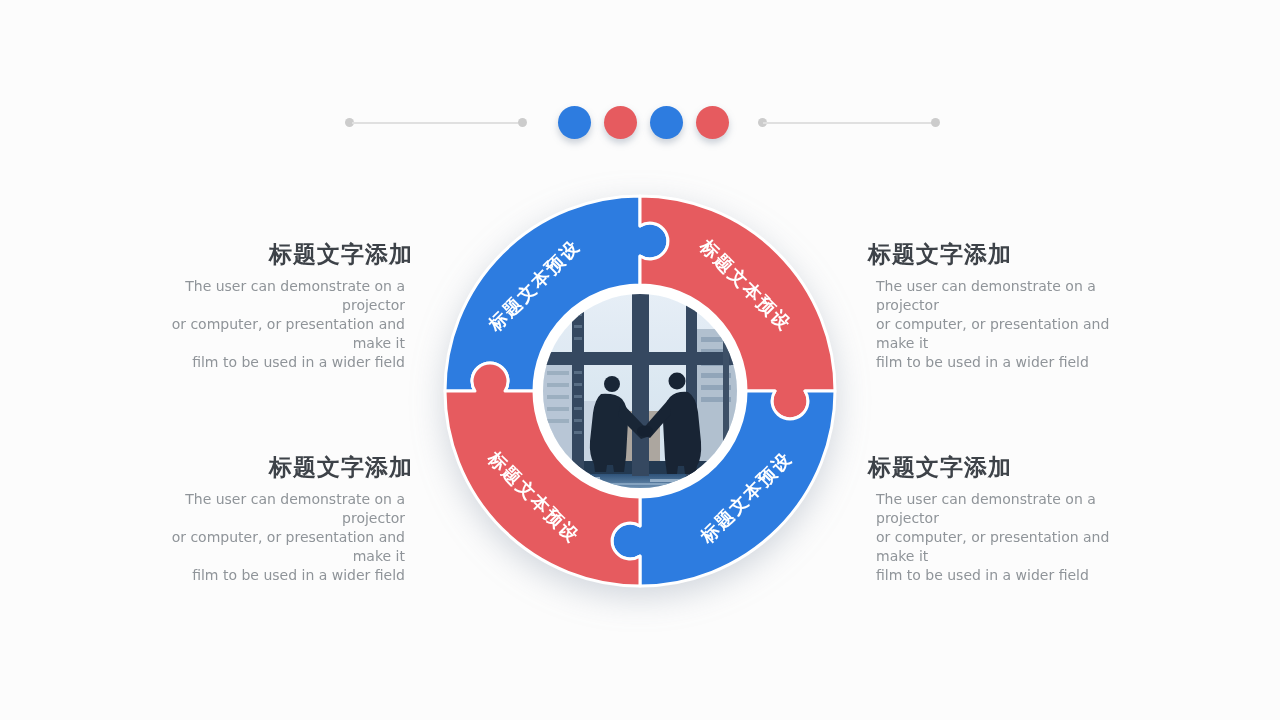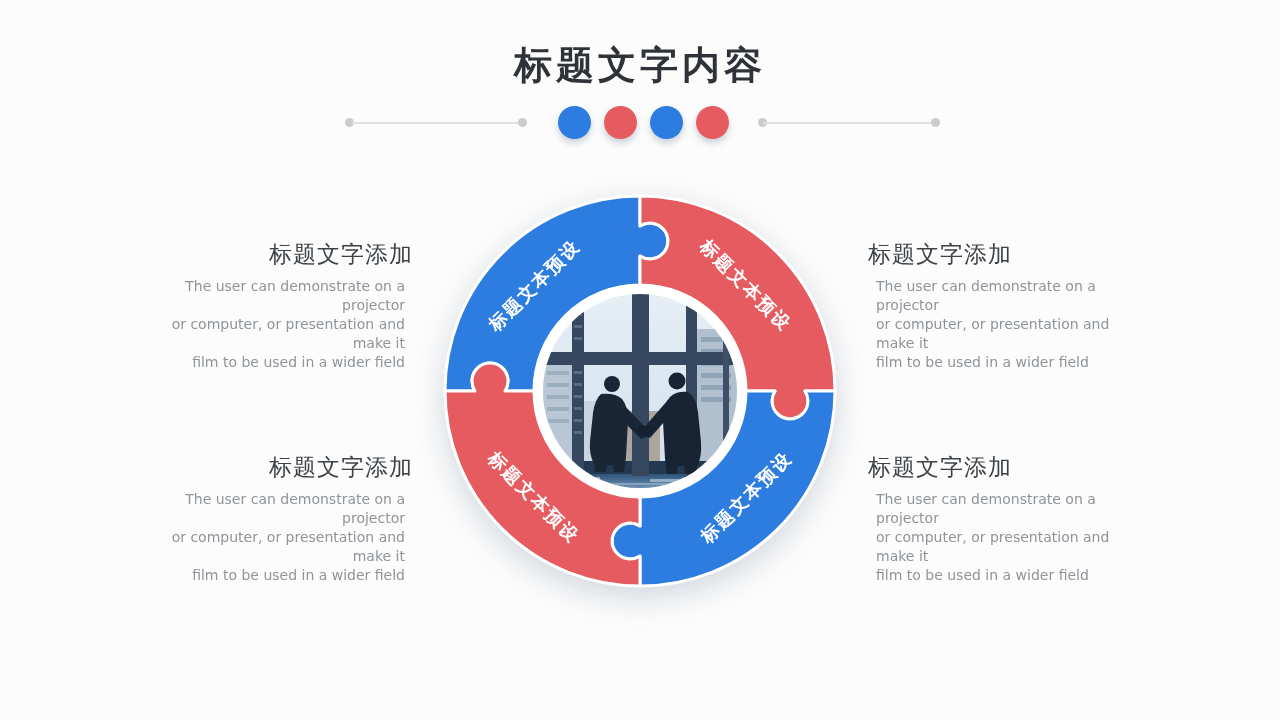--- a/index.html
+++ b/index.html
@@ -23,21 +23,21 @@
   .line-right{left:763px;width:169px;}
   .end-dot{position:absolute;top:118px;width:9px;height:9px;border-radius:50%;background:#cccccc;}
   .accent-dot{
     position:absolute;top:106px;width:33px;height:33px;border-radius:50%;
     box-shadow:0 4px 7px rgba(110,125,150,.35);
   }
 
   
   .tb{position:absolute;width:276px;}
   .tb h3{
-    margin:0 0 9px 0;font-size:23px;font-weight:400;letter-spacing:1px;
+    margin:0 0 9px 0;font-size:23px;font-weight:700;letter-spacing:1px;
     color:#3d4248;line-height:28px;
   }
   .tb p{margin:8px;font-size:14px;line-height:19px;color:#8f9499;}
   .tb p span{display:block;}
   .tb-left{text-align:right;left:137px;}
   .tb-right{text-align:left;left:868px;}
   .tb-top{top:240px;}
   .tb-bottom{top:453px;}
 
   
@@ -49,21 +49,20 @@
   .seg-label{
     font-family:"DejaVu Sans","Liberation Sans",sans-serif;
     font-size:18px;font-weight:700;fill:#ffffff;letter-spacing:2px;
   }
 </style>
 </head>
 <body>
 
 <div class="slide">
 
-  <h1 class="title">标题文字内容</h1>
 
   <span class="end-dot" style="left:345px"></span>
   <div class="divider-line line-left"></div>
   <span class="end-dot" style="left:518px"></span>
 
   <span class="accent-dot" style="left: 558px; background-color: rgb(45, 124, 224);"></span>
   <span class="accent-dot" style="left: 604px; background-color: rgb(230, 91, 95);"></span>
   <span class="accent-dot" style="left: 650px; background-color: rgb(45, 124, 224);"></span>
   <span class="accent-dot" style="left: 696px; background-color: rgb(230, 91, 95);"></span>
 

